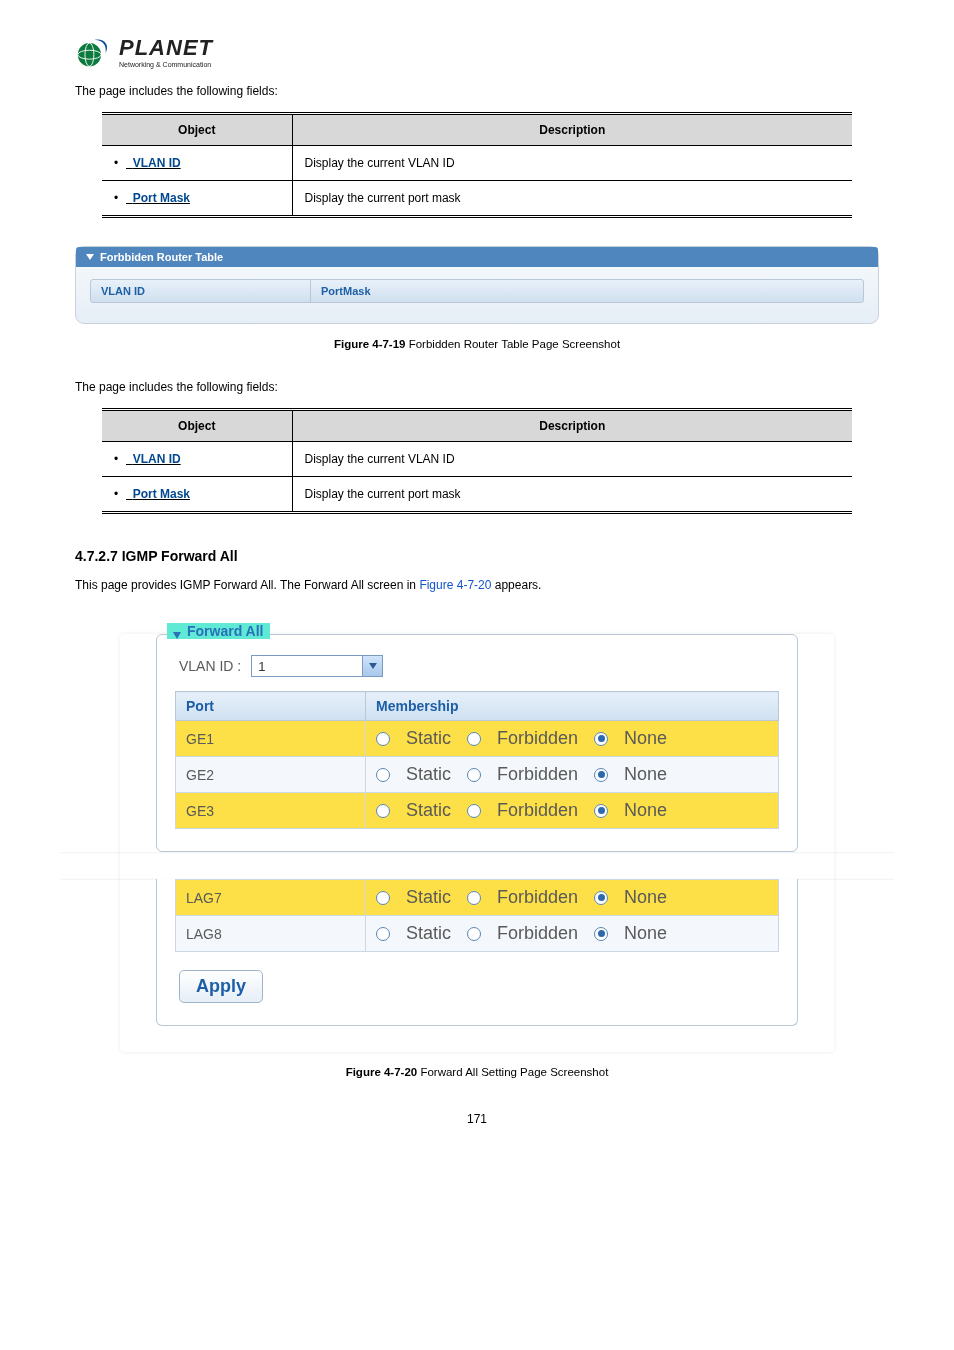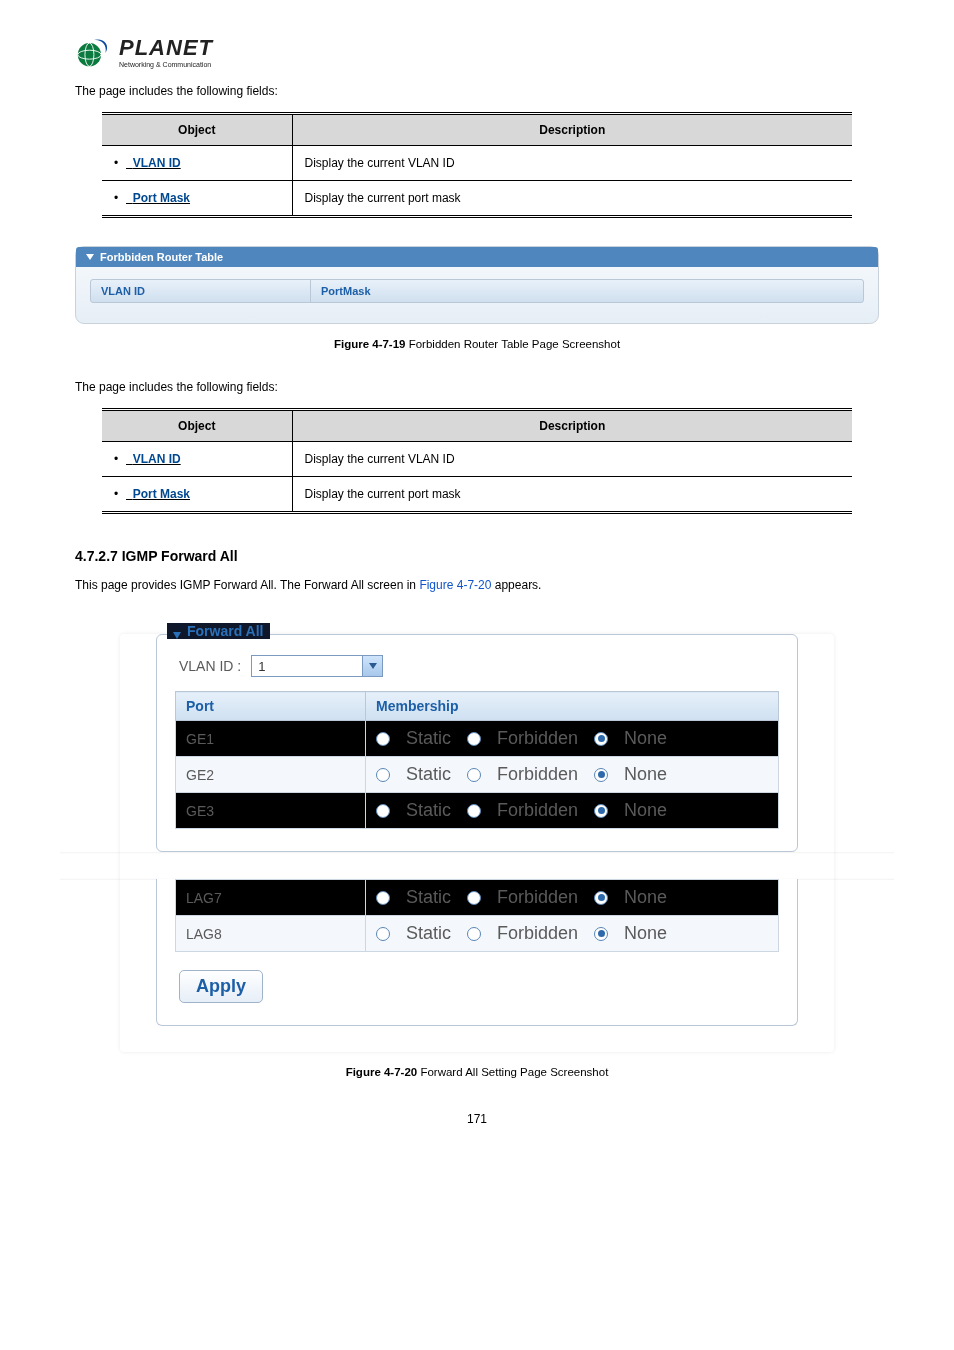--- a/index.html
+++ b/index.html
@@ -156,21 +156,21 @@
     margin: 10px 36px 0 36px;
     border: 1px solid #b9c7d6;
     border-radius: 6px;
     padding: 18px 18px 22px 18px;
     position: relative;
     background: #fff;
   }
   .fa-legend {
     position: absolute;
     top: -12px; left: 10px;
-    background: #0f172a;
+    background: #5eead4;
     padding: 0 6px;
     color: #2a71b9;
     font-weight: bold;
     font-size: 14px;
     display: flex;
     align-items: flex-end;
     gap: 6px;
   }
   .fa-legend .tri2 {
     display:inline-block;width:0;height:0;
@@ -208,21 +208,21 @@
     font-size: 14px;
     text-align: left;
     padding: 6px 10px;
     border: 1px solid #b9c7d6;
   }
   .fa-table tbody td {
     border: 1px solid #cdd7e1;
     padding: 7px 10px;
     font-size: 14px;
     color: #5a5a5a;
-    background: #000000;
+    background: #fde047;
   }
   .fa-table tbody tr:nth-child(even) td { background: #f4f8fc; }
   .fa-table .portcol { width: 190px; }
 
   .radio-group { display: flex; align-items: center; gap: 16px; }
   .rdio {
     width: 14px; height: 14px; border-radius: 50%;
     border: 1.5px solid #5a86b6;
     display: inline-flex; align-items: center; justify-content: center;
     background: #fff;

